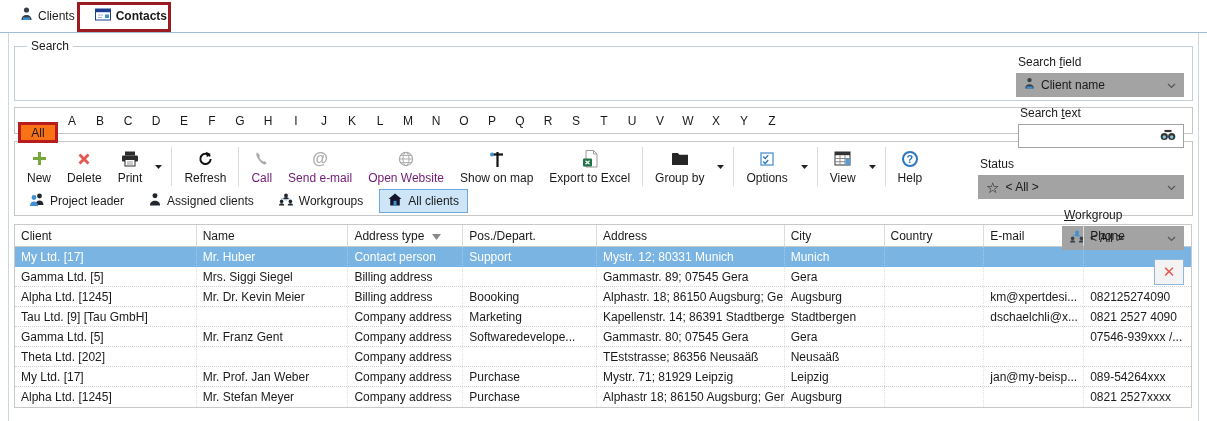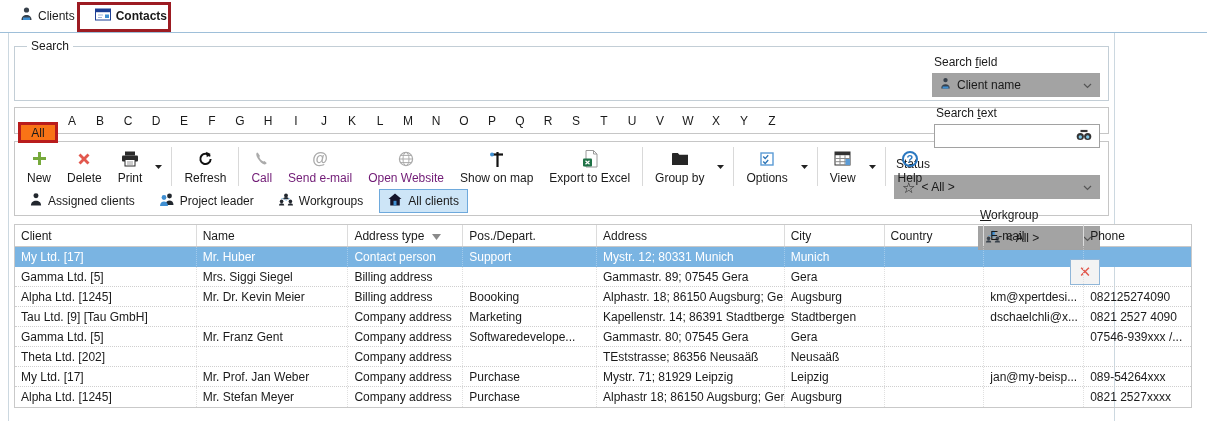--- a/index.html
+++ b/index.html
@@ -8,21 +8,21 @@
 
   
   .tabbar { height:33px; display:flex; align-items:flex-end; padding-left:10px;
     border-bottom:1px solid #9ebfd9; position:relative; }
   .tab { display:flex; align-items:center; gap:5px; padding:7px 10px 8px; cursor:default; }
   .tab.active { font-weight:bold; }
   .annotation-box { position:absolute; left:77px; top:2px; width:94px; height:30px;
     border:3px solid #9c1b22; pointer-events:none; }
 
   
-  .page { width:1107px; margin-left:8px; height:388px;
+  .page { width:1191px; margin-left:8px; height:388px;
     border-left:1px solid #ccd8e0; border-right:1px solid #ccd8e0; padding:6px 5px 0 5px; }
 
   
   fieldset.search { border:1px solid #c3ced6; padding:1px 8px 8px 6px; height:62px; }
   fieldset.search legend { padding:0 4px; margin-left:6px; }
   .search-row { display:flex; align-items:flex-end; gap:9px; margin-top:1px;flex-direction:column; }
   .sgroup { display:flex; flex-direction:column; gap:4px; }
   .slabel { margin-left:2px; }
   .mn { text-decoration:underline; }
   .control { height:24px; border:1px solid #a2a2a2; background:#a3a3a3;
@@ -357,34 +357,34 @@
       <div class="tbtn">
         <span class="ticon">
             <span class="help-circle">?</span>
           </span>
         <span class="tlabel">Help</span>
       </div>
     </div>
 
     <div class="chips">
       <div class="chip">
-        <span><svg width="12" height="13" viewBox="0 0 13 14">
-              <circle cx="6.5" cy="3" r="2.7" fill="#22272e"></circle>
-              <path d="M1 13.5c0-3.5 2.4-5.2 5.5-5.2s5.5 1.7 5.5 5.2z" fill="#22272e"></path>
-            </svg></span>
-        <span>Assigned clients</span>
-      </div>
-      <div class="chip">
         <span><svg width="14" height="13" viewBox="0 0 14 13">
               <circle cx="9.5" cy="3" r="2.4" fill="#22272e"></circle>
               <path d="M5.5 12c0-3 2-4.4 4-4.4s4 1.4 4 4.4z" fill="#22272e"></path>
               <circle cx="4" cy="4.5" r="2.4" fill="#3f8fd2"></circle>
               <path d="M0 13c0-3 2-4.4 4-4.4s4 1.4 4 4.4z" fill="#3f8fd2"></path>
             </svg></span>
         <span>Project leader</span>
+      </div>
+      <div class="chip">
+        <span><svg width="12" height="13" viewBox="0 0 13 14">
+              <circle cx="6.5" cy="3" r="2.7" fill="#22272e"></circle>
+              <path d="M1 13.5c0-3.5 2.4-5.2 5.5-5.2s5.5 1.7 5.5 5.2z" fill="#22272e"></path>
+            </svg></span>
+        <span>Assigned clients</span>
       </div>
       <div class="chip">
         <span><svg width="14" height="13" viewBox="0 0 14 13">
               <circle cx="7" cy="2.4" r="1.9" fill="#22272e"></circle>
               <path d="M4.2 6.2c0-1.4 1.2-2.2 2.8-2.2s2.8.8 2.8 2.2z" fill="#22272e"></path>
               <circle cx="2.6" cy="8.4" r="1.8" fill="#22272e"></circle>
               <path d="M0 12.4c0-1.4 1.1-2.2 2.6-2.2s2.6.8 2.6 2.2z" fill="#22272e"></path>
               <circle cx="11.4" cy="8.4" r="1.8" fill="#22272e"></circle>
               <path d="M8.8 12.4c0-1.4 1.1-2.2 2.6-2.2s2.6.8 2.6 2.2z" fill="#22272e"></path>
               <path d="M2.5 5.5A5 5 0 0 1 7 7.8a5 5 0 0 1 4.5-2.3" stroke="#5aa7e0" stroke-width=".8" fill="none" stroke-dasharray="1.5 1.2"></path>

